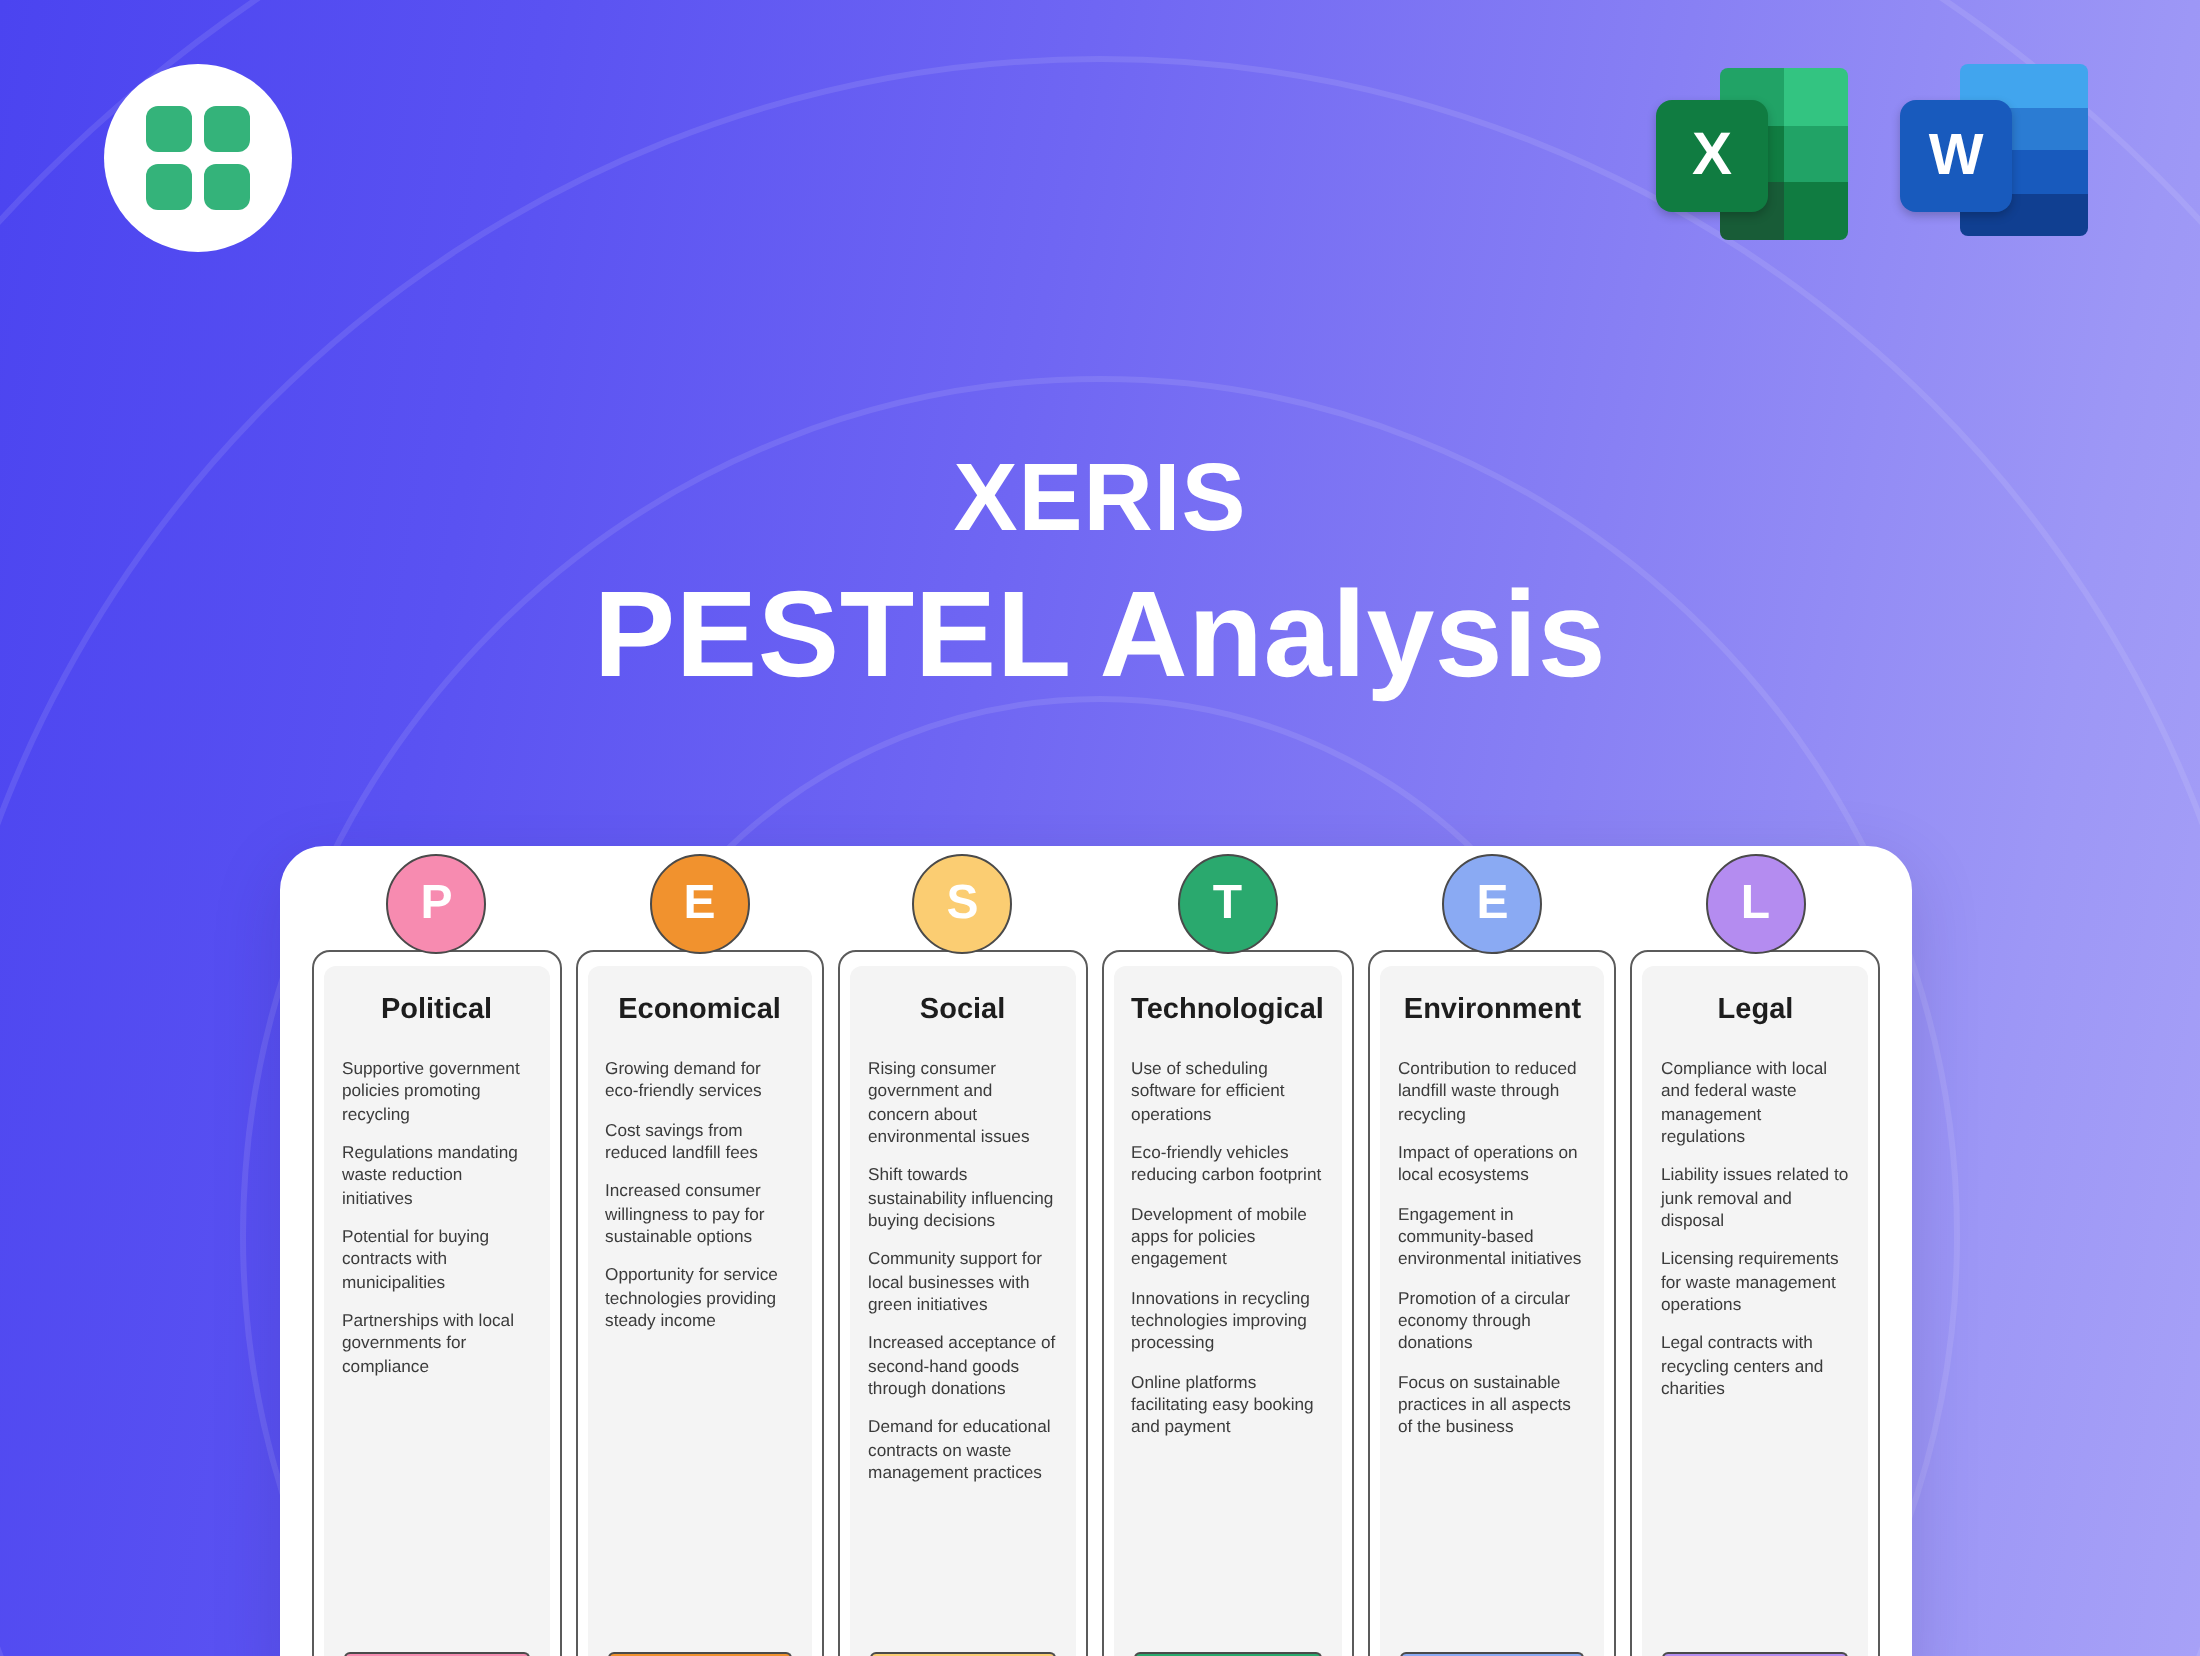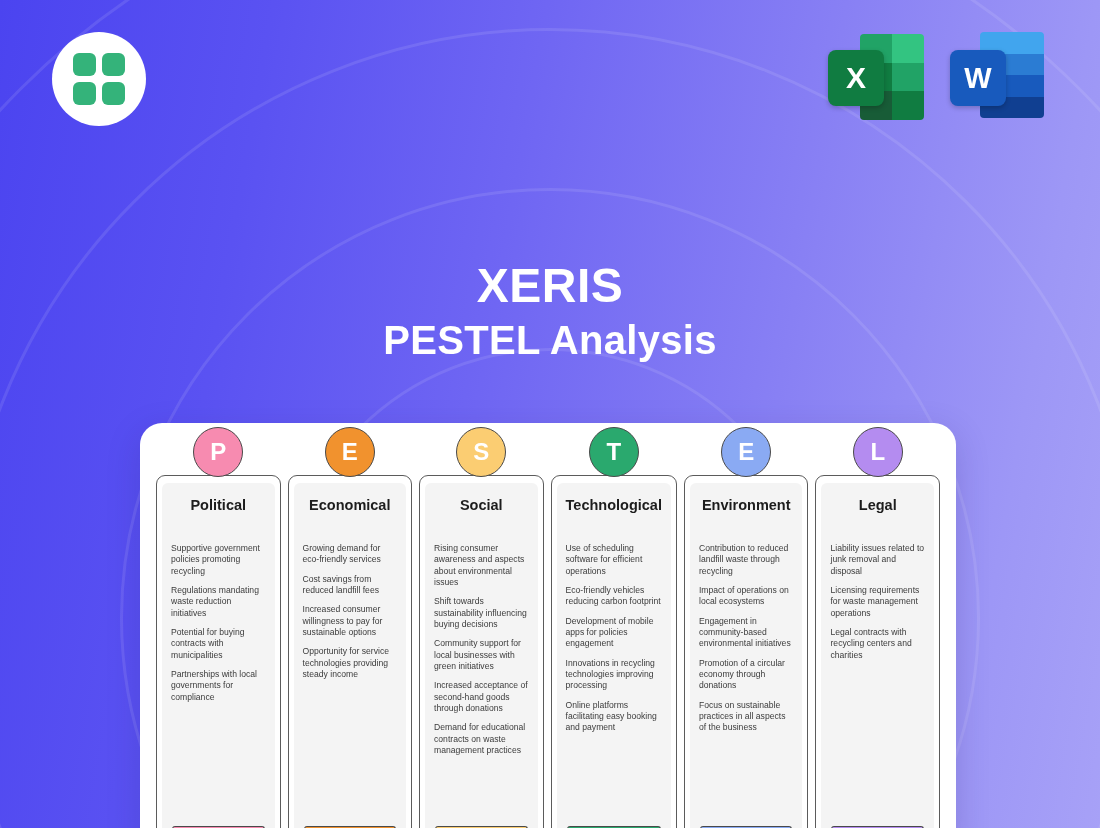--- a/index.html
+++ b/index.html
@@ -89,24 +89,24 @@
     position:absolute; left:2px; top:22px; width:56px; height:56px;
     background:#185abd; border-radius:8px;
     display:flex; align-items:center; justify-content:center;
     color:#fff; font-size:29px; font-weight:700;
     box-shadow:0 2px 5px rgba(0,0,0,0.22);
   }
 
   
   .title-wrap {
     position:absolute; left:0; right:0; top:222px;
-    text-align:center; color:#ffffff;margin-top:36px;
+    text-align:center; color:#ffffff;
   }
   .title-line1 { font-size:48px; font-weight:700; letter-spacing:.5px; line-height:1.16; }
-  .title-line2 { font-size:40px; font-weight:700; letter-spacing:.3px; line-height:1.3; }
+  .title-line2 { font-size:61px; font-weight:700; letter-spacing:.3px; line-height:1.3; }
 
   
   .card {
     position:absolute;
     left:140px; top:423px; width:816px; height:430px;
     background:#ffffff;
     border-radius:22px;
     box-shadow:0 10px 34px rgba(40,30,110,0.18);
     padding:52px 16px 0 16px;
   }
@@ -134,24 +134,24 @@
     flex:1;
     padding:14px 9px 0 9px;
     display:flex; flex-direction:column;
     overflow:hidden;
   }
   .col-head {
     text-align:center;
     font-size:14.5px;
     font-weight:700;
     color:#1d1d1d;
-    margin-bottom:6px;
+    margin-bottom:16px;
     white-space:nowrap;
   }
-  .bullets { flex:1;margin-top:24px; }
+  .bullets { flex:1; }
   .bullets li {
     list-style:none;
     font-size:8.6px;
     line-height:1.32;
     color:#3b3b3b;
     margin-bottom:8px;
   }
   .footbar {
     height:26px;
     border:1px solid #4a4a4a;
@@ -235,21 +235,21 @@
             <li>Opportunity for service technologies providing steady income</li>
           </ul>
           <div class="footbar" style="background: rgb(241, 146, 46);"></div>
         </div>
       </div>
       <div class="col">
         <div class="bubble" style="background: rgb(251, 205, 114);">S</div>
         <div class="panel">
           <div class="col-head">Social</div>
           <ul class="bullets">
-            <li>Rising consumer awareness and aspects about environmental issues</li>
+            <li>Rising consumer government and concern about environmental issues</li>
             <li>Shift towards sustainability influencing buying decisions</li>
             <li>Community support for local businesses with green initiatives</li>
             <li>Increased acceptance of second-hand goods through donations</li>
             <li>Demand for educational contracts on waste management practices</li>
           </ul>
           <div class="footbar" style="background: rgb(251, 205, 114);"></div>
         </div>
       </div>
       <div class="col">
         <div class="bubble" style="background: rgb(42, 169, 110);">T</div>
@@ -277,20 +277,21 @@
             <li>Focus on sustainable practices in all aspects of the business</li>
           </ul>
           <div class="footbar" style="background: rgb(138, 170, 243);"></div>
         </div>
       </div>
       <div class="col">
         <div class="bubble" style="background: rgb(180, 140, 240);">L</div>
         <div class="panel">
           <div class="col-head">Legal</div>
           <ul class="bullets">
+            <li>Compliance with local and federal waste management regulations</li>
             <li>Liability issues related to junk removal and disposal</li>
             <li>Licensing requirements for waste management operations</li>
             <li>Legal contracts with recycling centers and charities</li>
           </ul>
           <div class="footbar" style="background: rgb(180, 140, 240);"></div>
         </div>
       </div>
     </div>
 </div>
 

